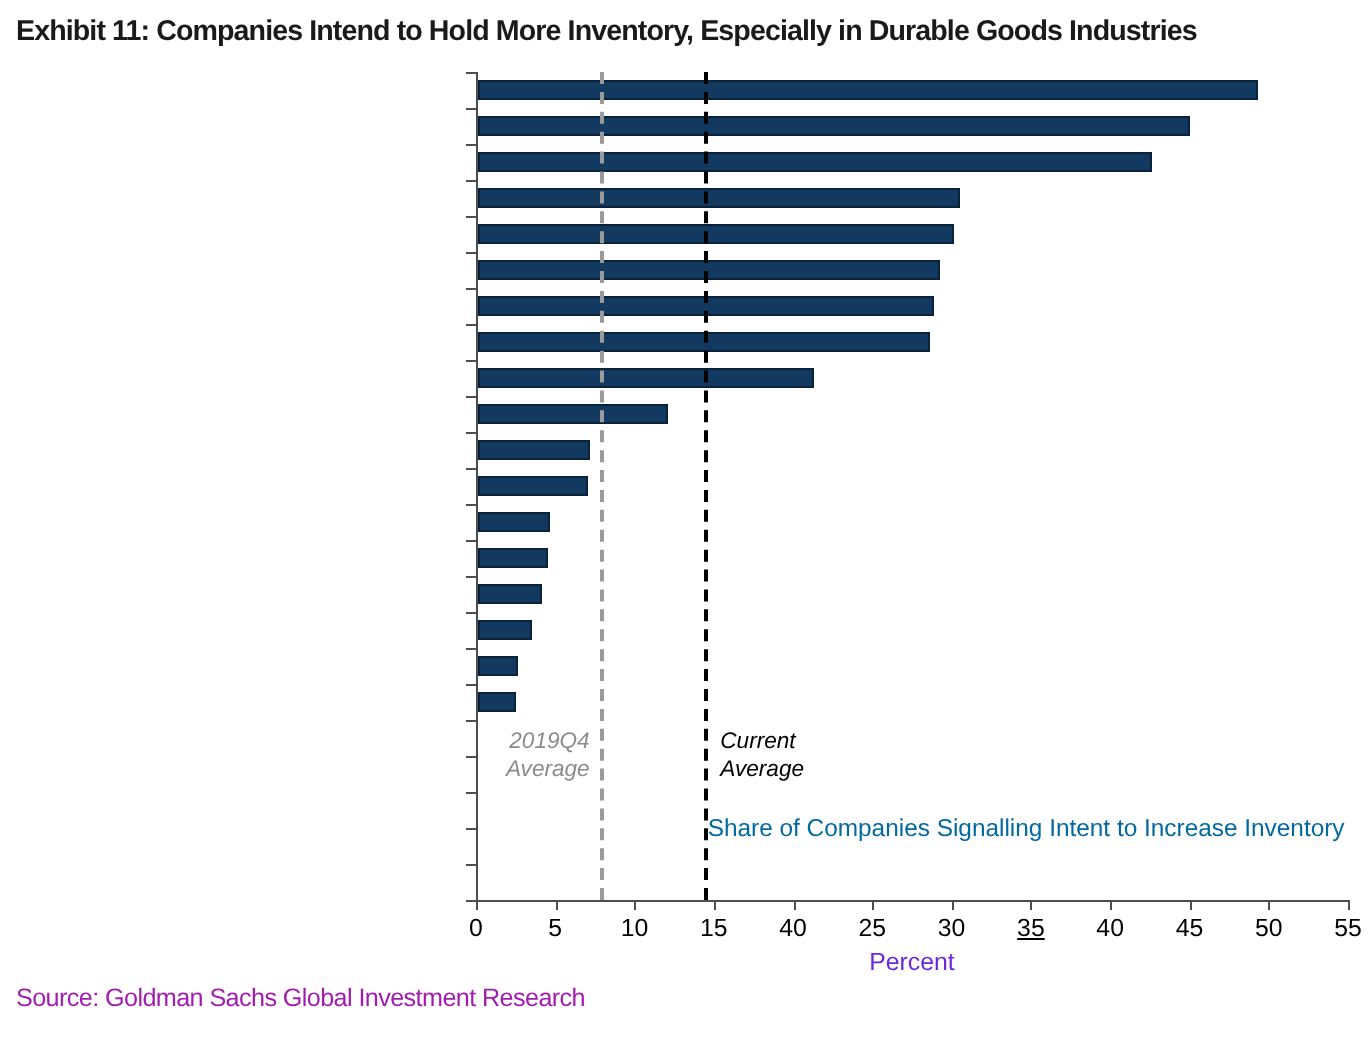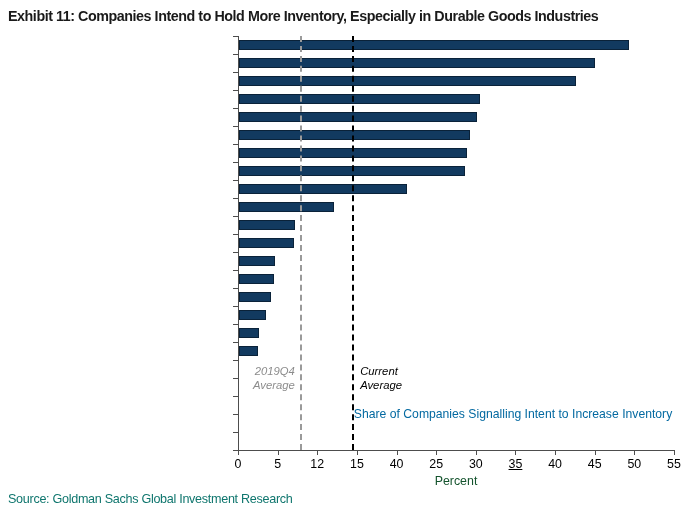--- a/index.html
+++ b/index.html
@@ -26,21 +26,21 @@
     letter-spacing: -0.45px;
     color: #1a1a1a;
     white-space: nowrap;
   }
   #source {
     position: absolute;
     left: 8px;
     top: 492px;
     font-size: 12.6px;
     letter-spacing: -0.3px;
-    color: #0f766e;
+    color: #a21caf;
     white-space: nowrap;
   }
   
   #plot {
     position: absolute;
     left: 238px;
     top: 36px;
     width: 436px;
     height: 414px;
   }
@@ -83,21 +83,21 @@
     font-size: 12.4px;
     color: #000;
   }
   #xaxis-title {
     position: absolute;
     left: 0px;
     top: 438px;
     width: 436px;
     text-align: center;
     font-size: 12.4px;
-    color: #14532d;
+    color: #6d28d9;
   }
   
   .bar {
     position: absolute;
     height: 10px;
     background: #123a60;
     border: 1px solid #0a2239;
     box-sizing: border-box;
   }
   
@@ -170,21 +170,21 @@
       <div class="ytick" style="top: 378px;"></div>
       <div class="ytick" style="top: 396px;"></div>
       <div class="ytick" style="top: 414px;"></div>
     </div>
   <div id="ticks-x">
       <div class="xtick" style="left: 0px;"></div>
       <div class="xticklabel" style="left: 0px;">0</div>
       <div class="xtick" style="left: 39.6364px;"></div>
       <div class="xticklabel" style="left: 39.6364px;">5</div>
       <div class="xtick" style="left: 79.2727px;"></div>
-      <div class="xticklabel" style="left: 79.2727px;">12</div>
+      <div class="xticklabel" style="left: 79.2727px;">10</div>
       <div class="xtick" style="left: 118.909px;"></div>
       <div class="xticklabel" style="left: 118.909px;">15</div>
       <div class="xtick" style="left: 158.545px;"></div>
       <div class="xticklabel" style="left: 158.545px;">40</div>
       <div class="xtick" style="left: 198.182px;"></div>
       <div class="xticklabel" style="left: 198.182px;">25</div>
       <div class="xtick" style="left: 237.818px;"></div>
       <div class="xticklabel" style="left: 237.818px;">30</div>
       <div class="xtick" style="left: 277.455px;"></div>
       <div class="xticklabel" style="left: 277.455px; text-decoration: underline;">35</div>

